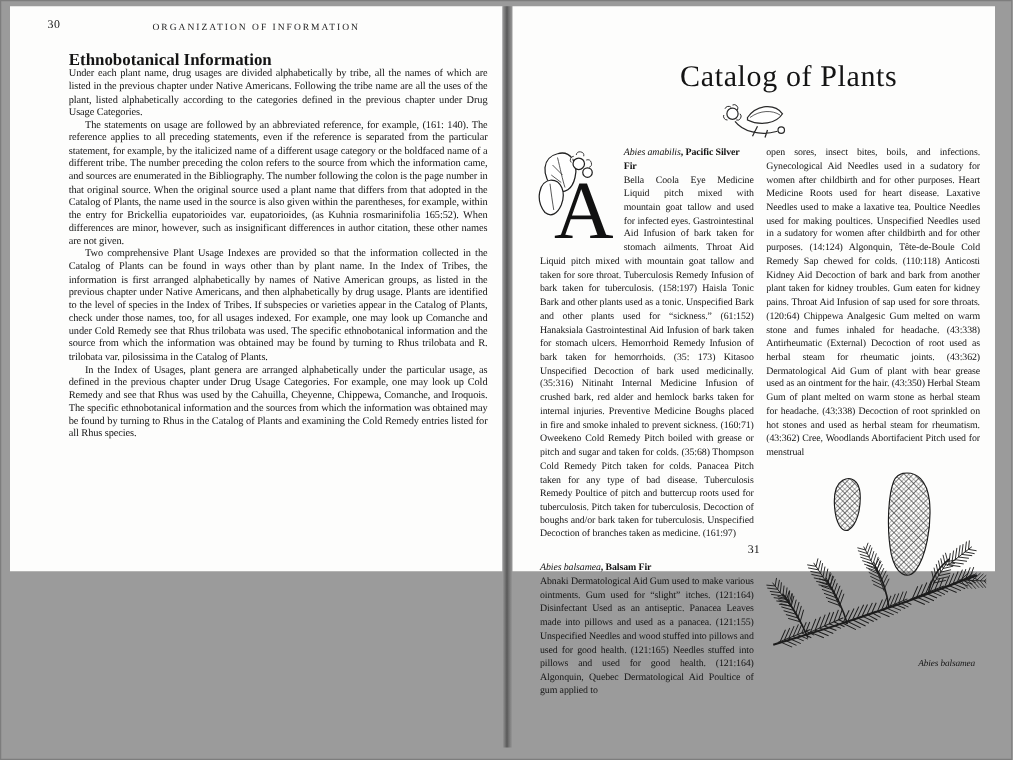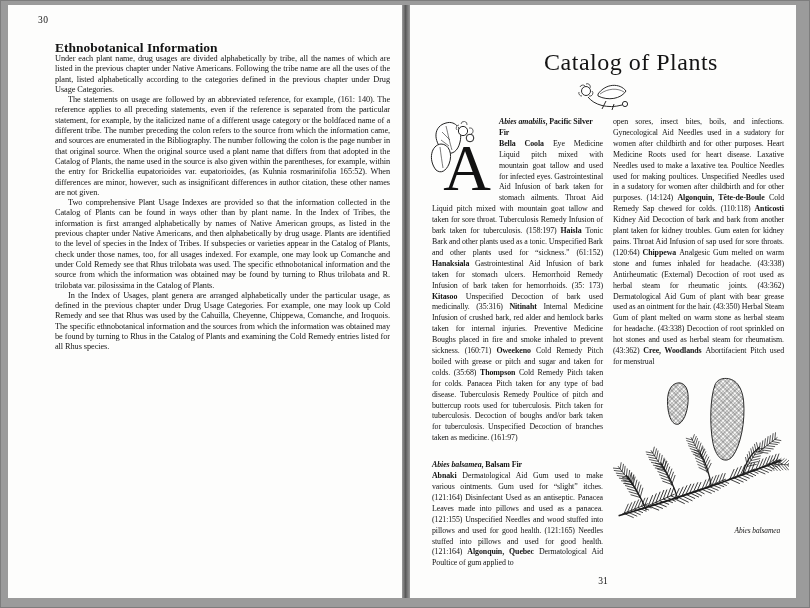--- a/index.html
+++ b/index.html
@@ -1,18 +1,18 @@
 <!DOCTYPE html>
 <html lang="en"><head>
 <meta charset="utf-8">
 <style>
   html,body{margin:0;padding:0;}
   body{width:810px;height:608px;font-family:"Liberation Serif","DejaVu Serif",serif;color:#141414;}
   .spread{position:relative;width:810px;height:608px;background:#9b9b9b;box-shadow:inset 0 0 0 1px #7d7d7d;overflow:hidden;}
-  .page{position:absolute;top:5px;height:593px;background:#fdfdfc;}
+  .page{position:absolute;top:5px;height:452px;background:#fdfdfc;}
   .page-left{left:8px;width:394px;}
   .page-right{left:410px;width:386px;}
   .spine{position:absolute;left:402px;top:5px;width:8px;height:593px;
          background:linear-gradient(90deg,#9b9b9b,#585858 45%,#6e6e6e 60%,#9b9b9b);}
   
   .folio-left{position:absolute;left:30px;top:10px;font-size:9.5px;letter-spacing:.5px;}
   .running-head{position:absolute;left:0;top:12px;width:100%;text-align:center;
                 font-size:7.6px;letter-spacing:1.6px;color:#1c1c1c;}
   .section-heading{position:absolute;left:47px;top:35px;font-size:13.5px;font-weight:700;}
   .body-text{position:absolute;left:47px;top:49px;width:335px;font-size:8.3px;line-height:10.3px;
@@ -23,36 +23,37 @@
   .chapter-title{position:absolute;left:0;top:44px;width:100%;text-align:center;
                  font-size:24px;letter-spacing:.5px;margin-left:28px;}
   .ornament{position:absolute;left:0;top:74px;width:100%;text-align:center;}
   .col{position:absolute;top:112px;width:171px;font-size:7.9px;line-height:10.9px;
        text-align:justify;letter-spacing:-0.08px;hyphens:auto;-webkit-hyphens:auto;}
   .col-left{left:22px;}
   .col-right{left:203px;}
   .entry-heading{font-weight:700;text-align:left;}
   .entry2{margin-top:16px;}
   .dropcap-block{float:left;width:64px;height:76px;margin:1px 5px 0 -2px;}
-  .s-b{font-weight:700;}
+  .s-b{font-weight:400;}
   .s-i{}
-  .s-bi{font-weight:700;font-style:italic;}
+  .s-bi{font-weight:400;font-style:italic;}
   .figure-block{margin-top:7px;}
   .figure-caption{text-align:right;font-size:7.4px;font-style:italic;margin-top:1px;padding-right:4px;}
   .folio-right{position:absolute;left:0;bottom:12px;width:100%;text-align:center;font-size:9.5px;}
   svg{display:block;}
   .ornament svg{display:inline-block;}
 </style>
 </head>
 <body>
 
 <div class="spread">
 
   <div class="page page-left">
     <div class="folio-left">30</div>
+    <div class="running-head">ORGANIZATION OF INFORMATION</div>
     <div class="section-heading">Ethnobotanical Information</div>
     <div class="body-text">
       <p><span>Under each plant name, drug usages are divided alphabetically by tribe, all the names of which are listed in the previous chapter under Native Americans. Following the tribe name are all the uses of the plant, listed alphabetically according to the categories defined in the previous chapter under Drug Usage Categories.</span></p>
       <p class="ind"><span>The statements on usage are followed by an abbreviated reference, for example, (161: 140). The reference applies to all preceding statements, even if the reference is separated from the particular statement, for example, by the italicized name of a different usage category or the boldfaced name of a different tribe. The number preceding the colon refers to the source from which the information came, and sources are enumerated in the Bibliography. The number following the colon is the page number in that original source. When the original source used a plant name that differs from that adopted in the Catalog of Plants, the name used in the source is also given within the parentheses, for example, within the entry for </span><span class="s-i">Brickellia eupatorioides</span><span> var. </span><span class="s-i">eupatorioides</span><span>, (as </span><span class="s-i">Kuhnia rosmarinifolia</span><span> 165:52). When differences are minor, however, such as insignificant differences in author citation, these other names are not given.</span></p>
       <p class="ind"><span>Two comprehensive Plant Usage Indexes are provided so that the information collected in the Catalog of Plants can be found in ways other than by plant name. In the Index of Tribes, the information is first arranged alphabetically by names of Native American groups, as listed in the previous chapter under Native Americans, and then alphabetically by drug usage. Plants are identified to the level of species in the Index of Tribes. If subspecies or varieties appear in the Catalog of Plants, check under those names, too, for all usages indexed. For example, one may look up Comanche and under Cold Remedy see that </span><span class="s-i">Rhus trilobata</span><span> was used. The specific ethnobotanical information and the source from which the information was obtained may be found by turning to </span><span class="s-i">Rhus trilobata</span><span> and </span><span class="s-i">R. trilobata</span><span> var. </span><span class="s-i">pilosissima</span><span> in the Catalog of Plants.</span></p>
       <p class="ind"><span>In the Index of Usages, plant genera are arranged alphabetically under the particular usage, as defined in the previous chapter under Drug Usage Categories. For example, one may look up Cold Remedy and see that </span><span class="s-i">Rhus</span><span> was used by the Cahuilla, Cheyenne, Chippewa, Comanche, and Iroquois. The specific ethnobotanical information and the sources from which the information was obtained may be found by turning to </span><span class="s-i">Rhus</span><span> in the Catalog of Plants and examining the Cold Remedy entries listed for all </span><span class="s-i">Rhus</span><span> species.</span></p>
     </div>
   </div>
 
   <div class="spine"></div>

